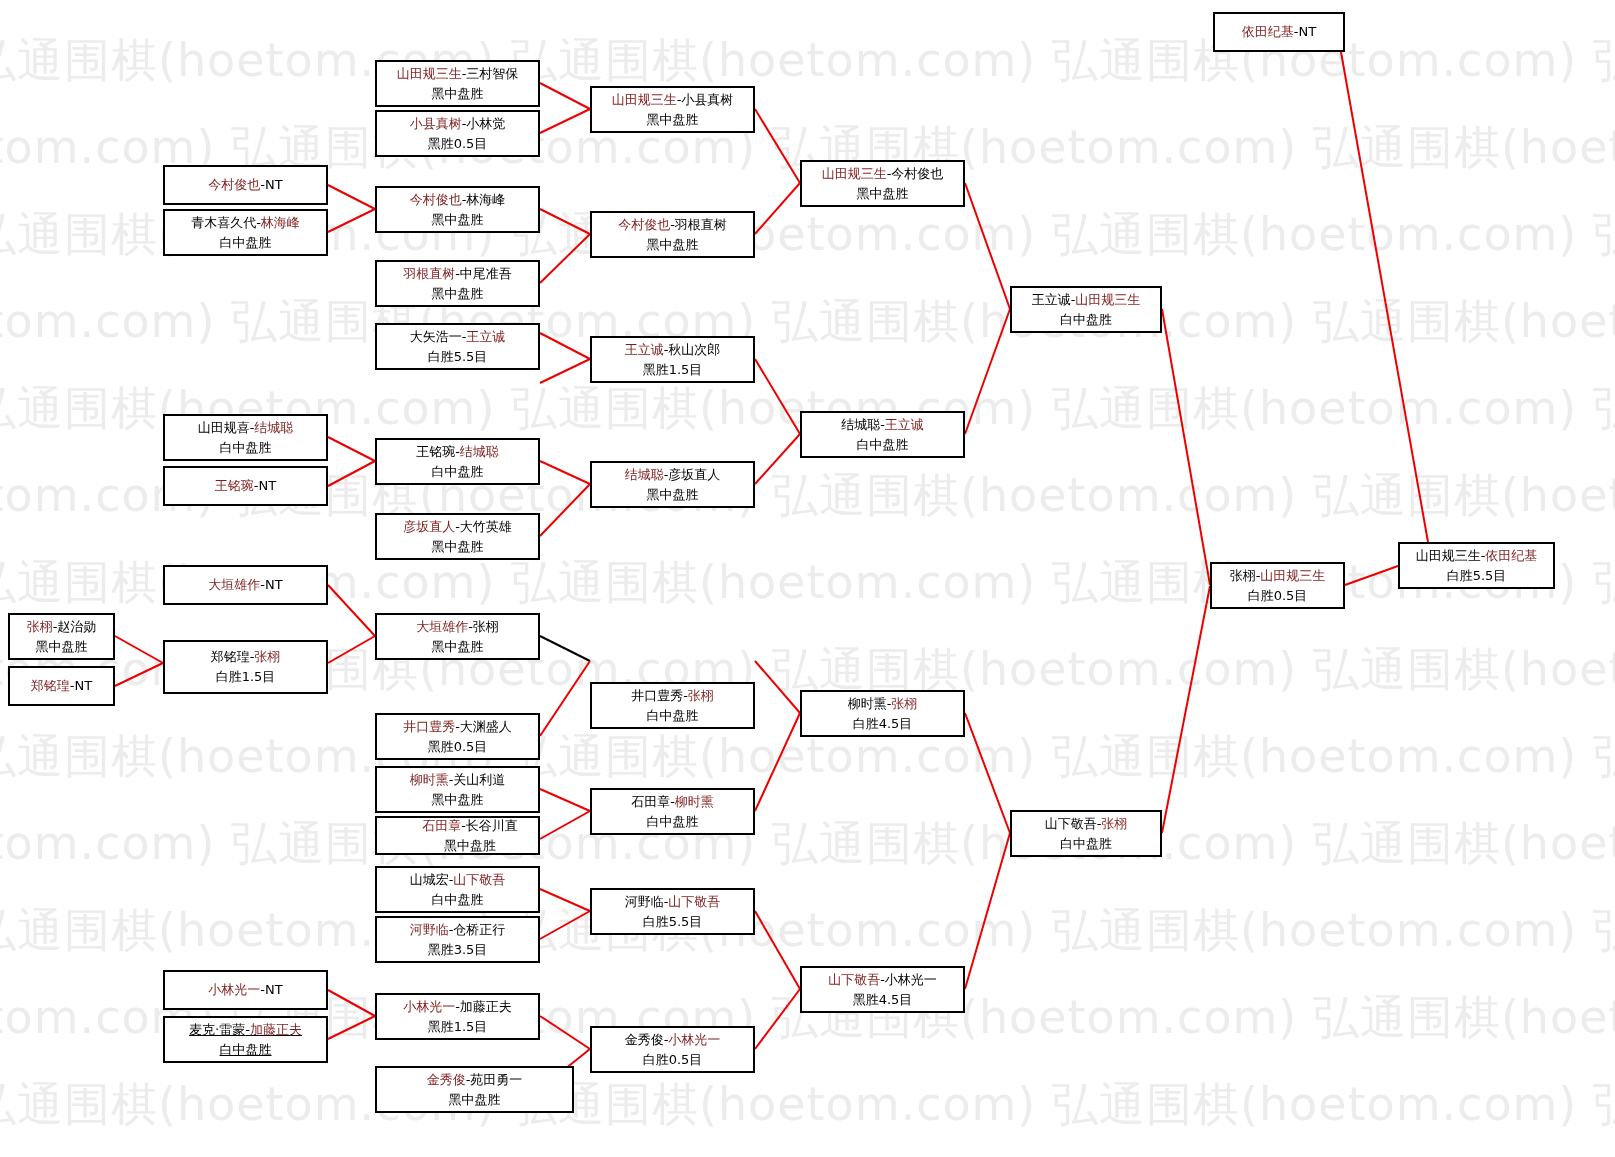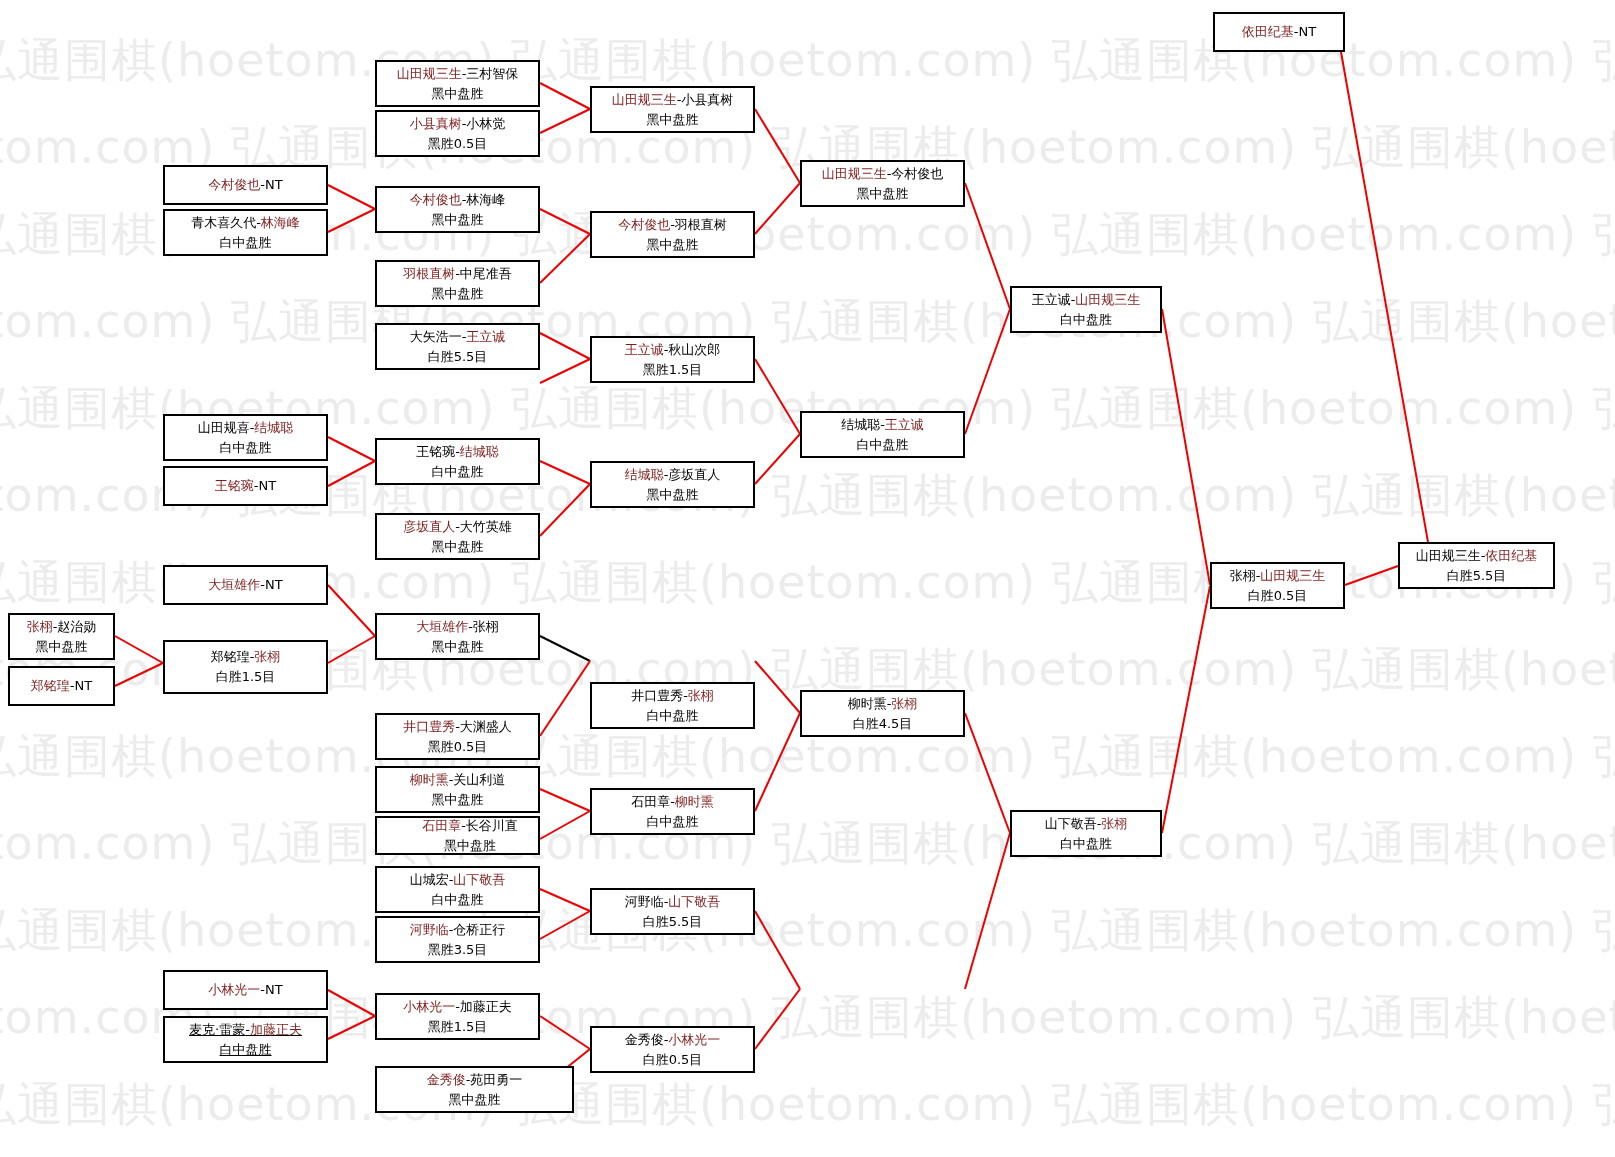--- a/index.html
+++ b/index.html
@@ -222,20 +222,24 @@
       <div class="result">黑中盘胜</div>
     </div>
     <div class="match" style="left: 800px; top: 411px; width: 165px; height: 47px;">
       <div class="names"><span>结城聪</span><span>-</span><span class="win">王立诚</span></div>
       <div class="result">白中盘胜</div>
     </div>
     <div class="match" style="left: 800px; top: 690px; width: 165px; height: 47px;">
       <div class="names"><span>柳时熏</span><span>-</span><span class="win">张栩</span></div>
       <div class="result">白胜4.5目</div>
     </div>
+    <div class="match" style="left: 800px; top: 966px; width: 165px; height: 47px;">
+      <div class="names"><span class="win">山下敬吾</span><span>-</span><span>小林光一</span></div>
+      <div class="result">黑胜4.5目</div>
+    </div>
     <div class="match" style="left: 1010px; top: 286px; width: 152px; height: 47px;">
       <div class="names"><span>王立诚</span><span>-</span><span class="win">山田规三生</span></div>
       <div class="result">白中盘胜</div>
     </div>
     <div class="match" style="left: 1010px; top: 810px; width: 152px; height: 47px;">
       <div class="names"><span>山下敬吾</span><span>-</span><span class="win">张栩</span></div>
       <div class="result">白中盘胜</div>
     </div>
     <div class="match" style="left: 1210px; top: 562px; width: 135px; height: 47px;">
       <div class="names"><span>张栩</span><span>-</span><span class="win">山田规三生</span></div>

